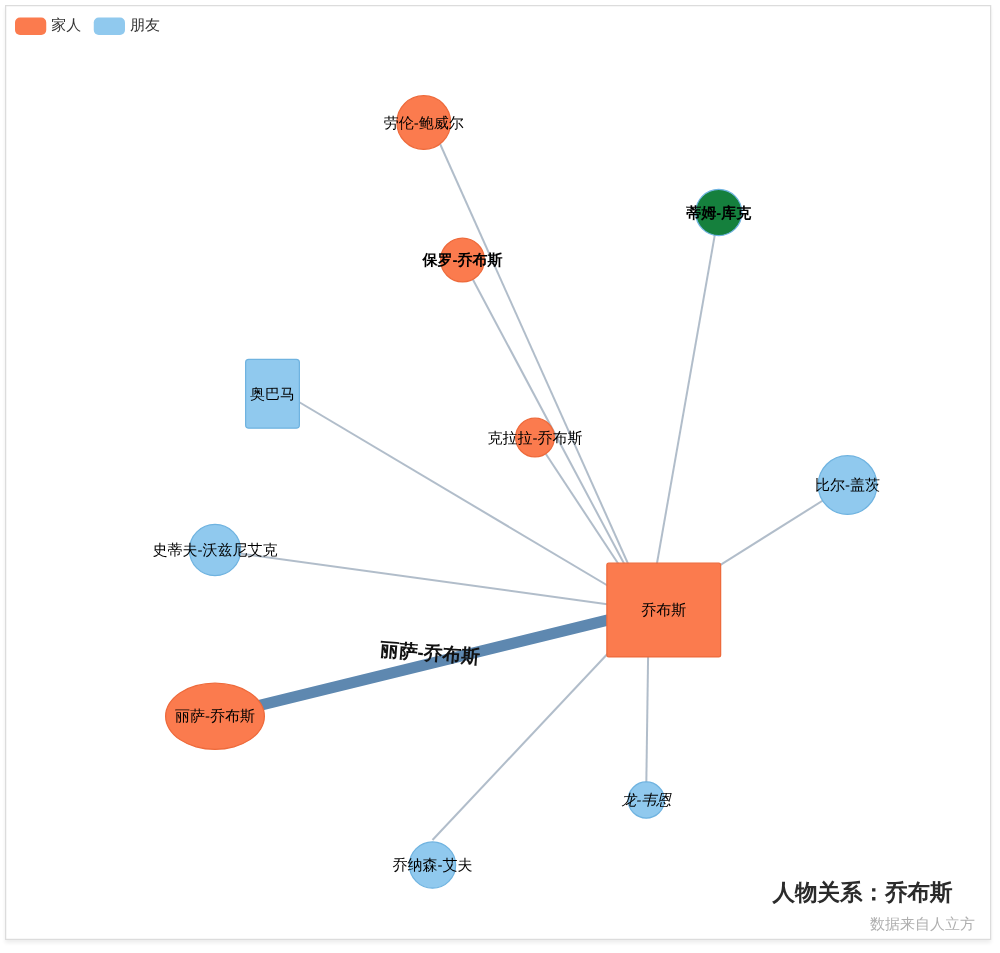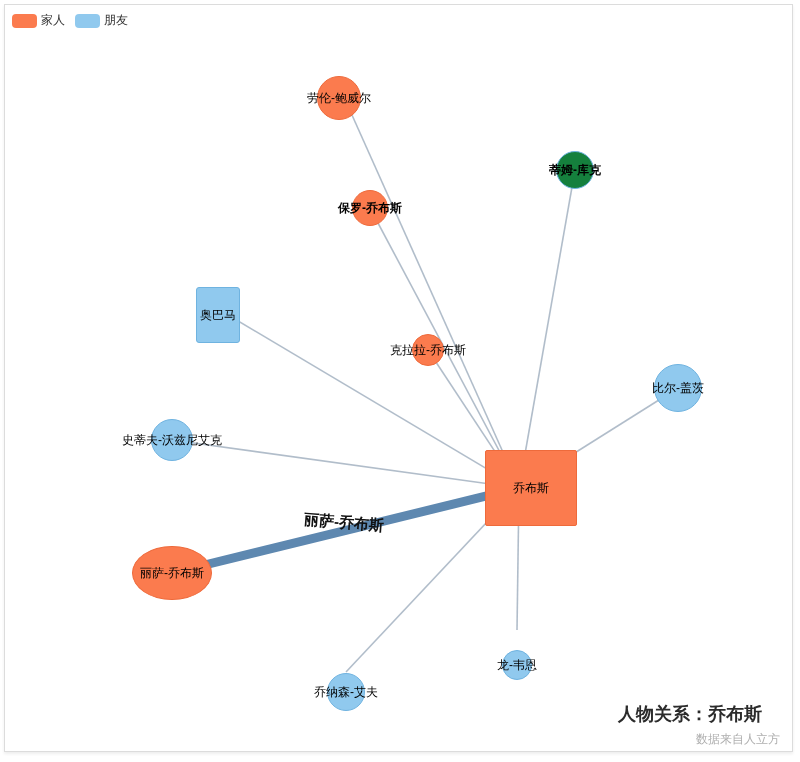--- a/index.html
+++ b/index.html
@@ -139,21 +139,21 @@
       </div>
       <div class="node circle" style="left: 151px; top: 419px; width: 42px; height: 42px; background: rgb(144, 201, 238); border: 1px solid rgb(111, 179, 224);">
         <span class="node-label">史蒂夫-沃兹尼艾克</span>
       </div>
       <div class="node rect" style="left: 473px; top: 450px; width: 92px; height: 76px; background: rgb(251, 123, 78); border: 1px solid rgb(238, 106, 59); margin-left: 12px;">
         <span class="node-label">乔布斯</span>
       </div>
       <div class="node ellipse" style="left: 132px; top: 546px; width: 80px; height: 54px; background: rgb(251, 123, 78); border: 1px solid rgb(238, 106, 59);">
         <span class="node-label">丽萨-乔布斯</span>
       </div>
-      <div class="node circle" style="left: 502px; top: 650px; width: 30px; height: 30px; background: rgb(144, 201, 238); border: 1px solid rgb(111, 179, 224);">
+      <div class="node circle" style="left: 502px; top: 625px; width: 30px; height: 30px; background: rgb(144, 201, 238); border: 1px solid rgb(111, 179, 224); font-style: italic;">
         <span class="node-label">龙-韦恩</span>
       </div>
       <div class="node circle" style="left: 327px; top: 673px; width: 38px; height: 38px; background: rgb(144, 201, 238); border: 1px solid rgb(111, 179, 224);">
         <span class="node-label">乔纳森-艾夫</span>
       </div>
     </div>
 
   <div class="edge-label">丽萨-乔布斯</div>
 
   <div class="legend">

